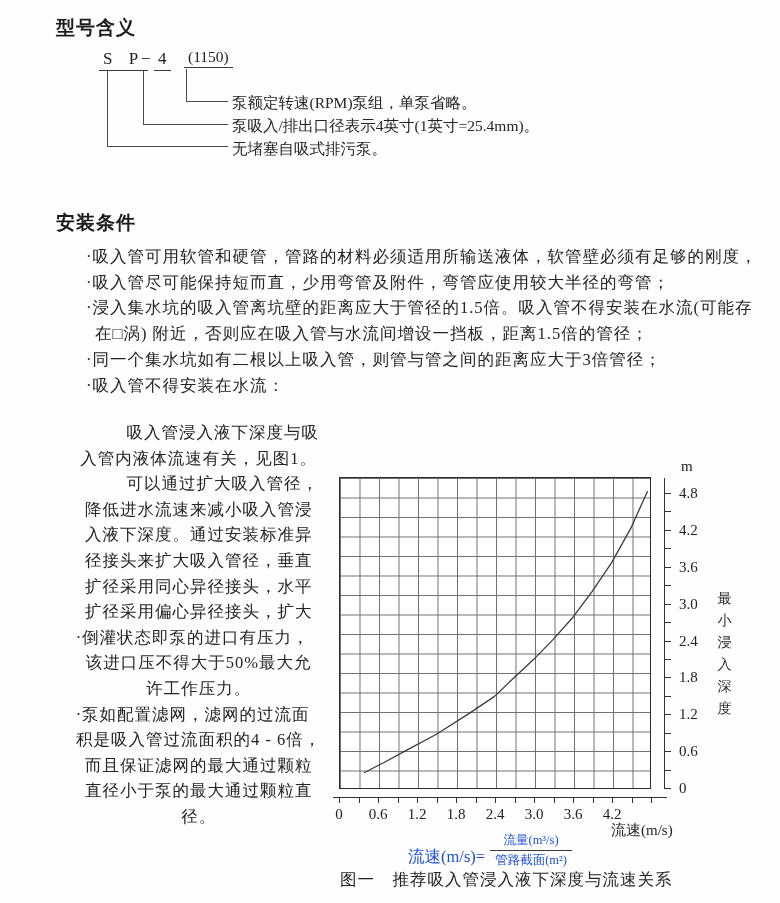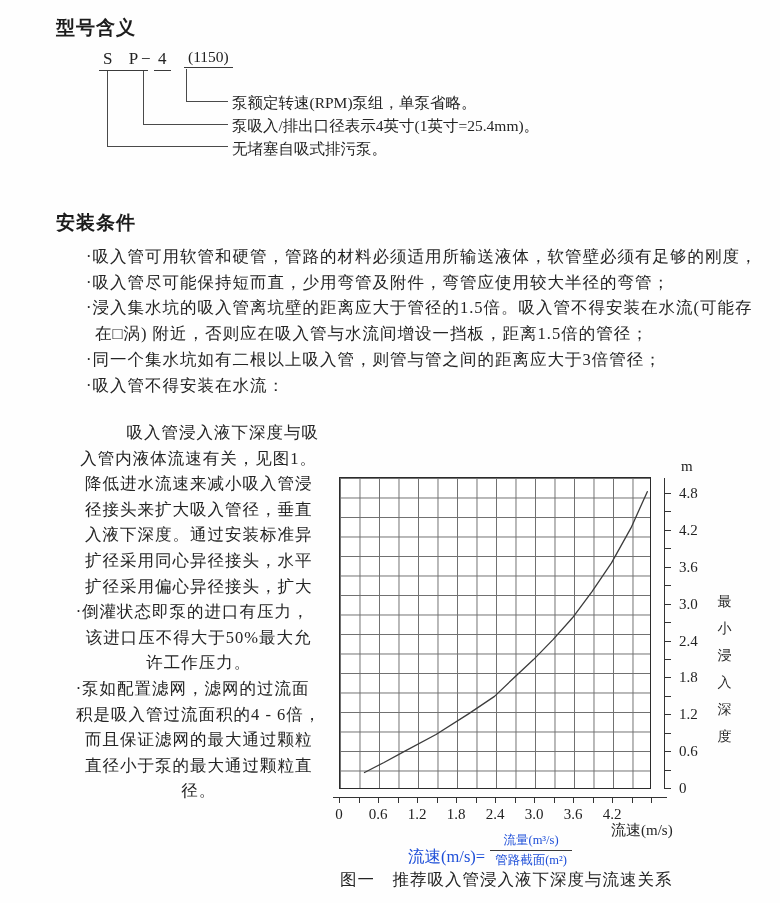--- a/index.html
+++ b/index.html
@@ -42,21 +42,21 @@
   #xaxis .axline{position:absolute;left:-6px;top:0;width:334px;height:1px;background:#333;}
   .xt{position:absolute;top:1px;width:1px;height:5px;background:#333;}
   .xl{position:absolute;top:9px;font-size:15px;color:#222;transform:translateX(-50%);font-family:"Liberation Serif","DejaVu Serif",serif;}
   #yaxis{position:absolute;left:664px;top:478px;width:50px;height:311px;}
   #yaxis .axline{position:absolute;left:0;top:0;width:1px;height:311px;background:#333;}
   .yt{position:absolute;left:1px;width:6px;height:1px;background:#333;}
   .yl{position:absolute;left:15px;font-size:15px;color:#222;transform:translateY(-50%);white-space:nowrap;}
   .munit{position:absolute;left:681px;top:458px;font-size:15px;color:#222;}
   .yname{
     position:absolute;left:716px;top:588px;width:17px;
-    font-size:14px;line-height:27px;color:#2a2a2a;word-break:break-all;text-align:center;
+    font-size:14px;line-height:22px;color:#2a2a2a;word-break:break-all;text-align:center;
   }
   .xname{position:absolute;left:611px;top:821px;font-size:15px;color:#242424;white-space:nowrap;}
   
   .formula{position:absolute;left:408px;top:833px;display:flex;align-items:flex-end;font-size:16.5px;color:#1d4ed8;}
   .frac{display:inline-block;text-align:center;font-size:12.5px;margin-left:5px;line-height:1.25;}
   .frac .num{padding:0 5px 1px 5px;display:block;}
   .frac .den{border-top:1px solid #3a3a3a;padding:2px 5px 0 5px;display:block;}
   .caption{position:absolute;left:340px;top:869px;font-size:16.5px;color:#242424;letter-spacing:1px;white-space:nowrap;}
 </style>
 </head>
@@ -91,23 +91,24 @@
       <div class="tl b">·吸入管尽可能保持短而直，少用弯管及附件，弯管应使用较大半径的弯管；</div>
       <div class="tl b">·浸入集水坑的吸入管离坑壁的距离应大于管径的1.5倍。吸入管不得安装在水流(可能存</div>
       <div class="tl c">在□涡) 附近，否则应在吸入管与水流间增设一挡板，距离1.5倍的管径；</div>
       <div class="tl b">·同一个集水坑如有二根以上吸入管，则管与管之间的距离应大于3倍管径；</div>
       <div class="tl b">·吸入管不得安装在水流：</div>
     </div>
 
   <div class="textblock" id="left-col">
       <div class="tl i">吸入管浸入液下深度与吸</div>
       <div class="tl c">入管内液体流速有关，见图1。</div>
+      <div class="tl i">可以通过扩大吸入管径，</div>
       <div class="tl c">降低进水流速来减小吸入管浸</div>
+      <div class="tl c">入液下深度。通过安装标准异</div>
       <div class="tl c">径接头来扩大吸入管径，垂直</div>
-      <div class="tl c">入液下深度。通过安装标准异</div>
       <div class="tl c">扩径采用同心异径接头，水平</div>
       <div class="tl c">扩径采用偏心异径接头，扩大</div>
       <div class="tl b">·倒灌状态即泵的进口有压力，</div>
       <div class="tl c">该进口压不得大于50%最大允</div>
       <div class="tl c">许工作压力。</div>
       <div class="tl b">·泵如配置滤网，滤网的过流面</div>
       <div class="tl c">积是吸入管过流面积的4 - 6倍，</div>
       <div class="tl c">而且保证滤网的最大通过颗粒</div>
       <div class="tl c">直径小于泵的最大通过颗粒直</div>
       <div class="tl c">径。</div>

